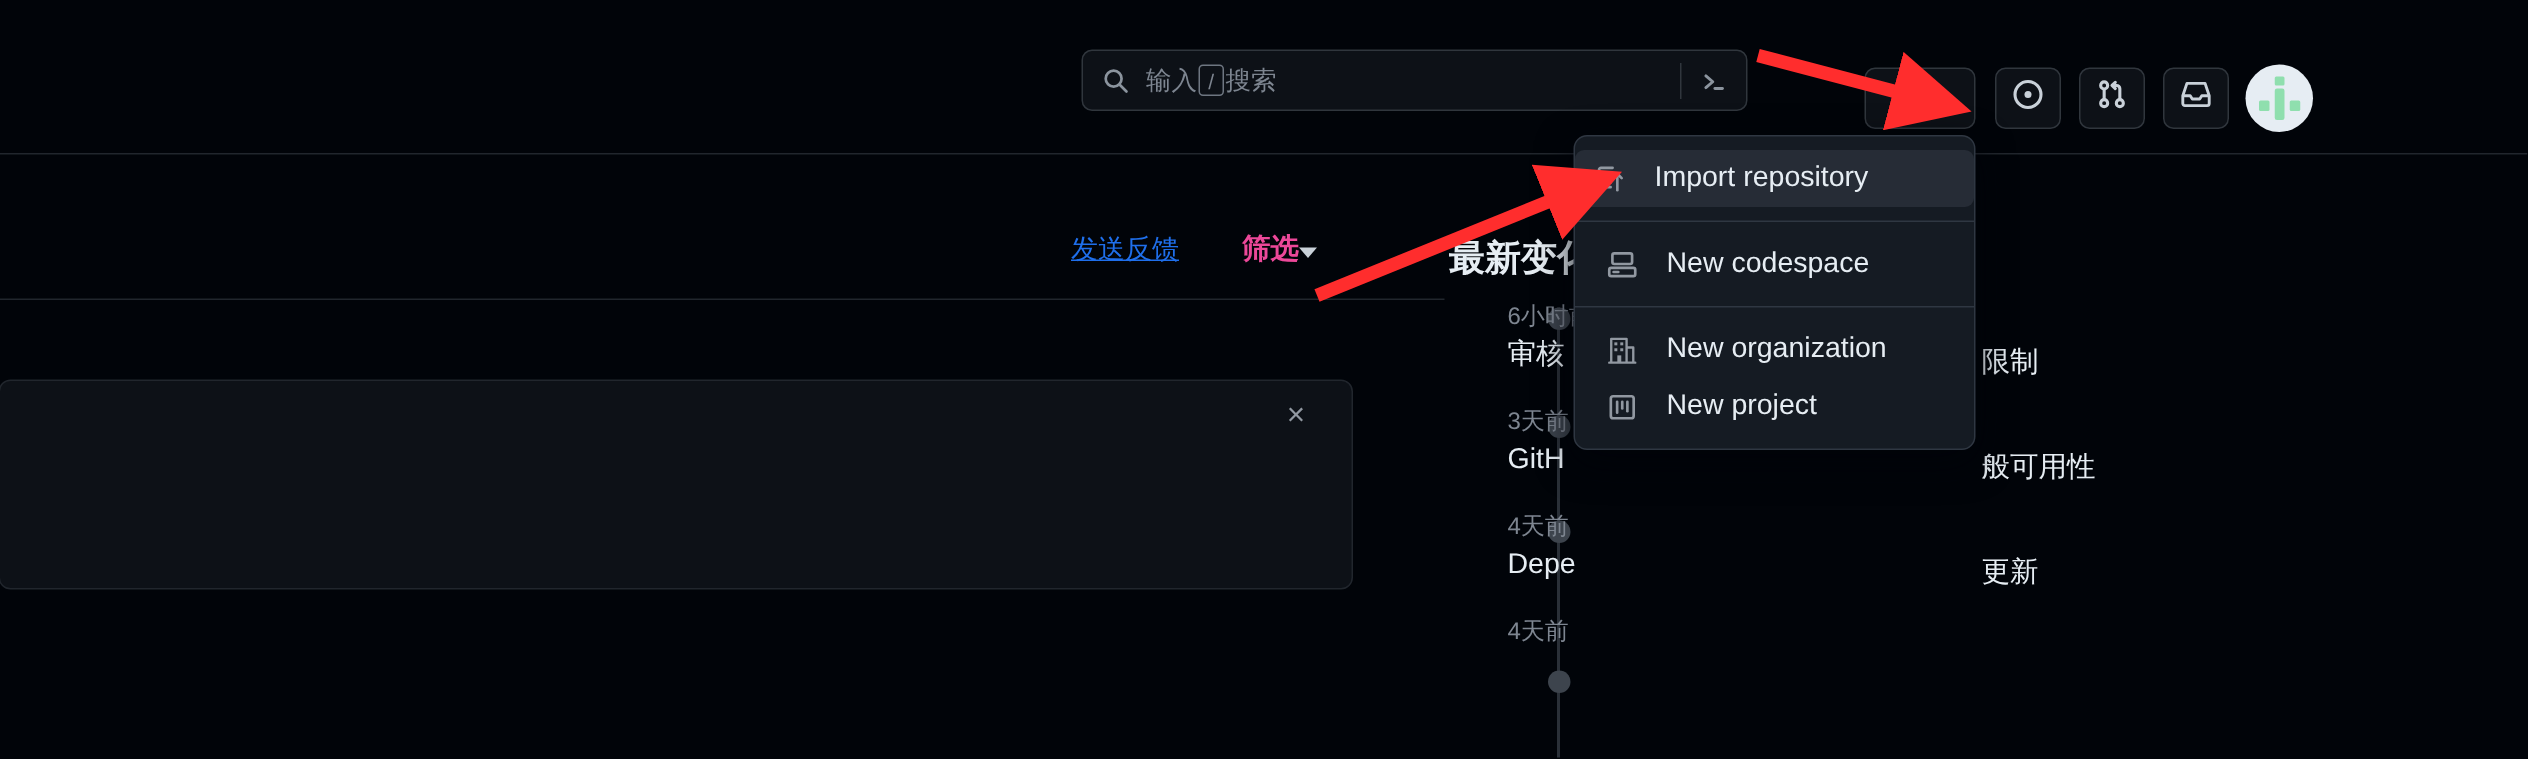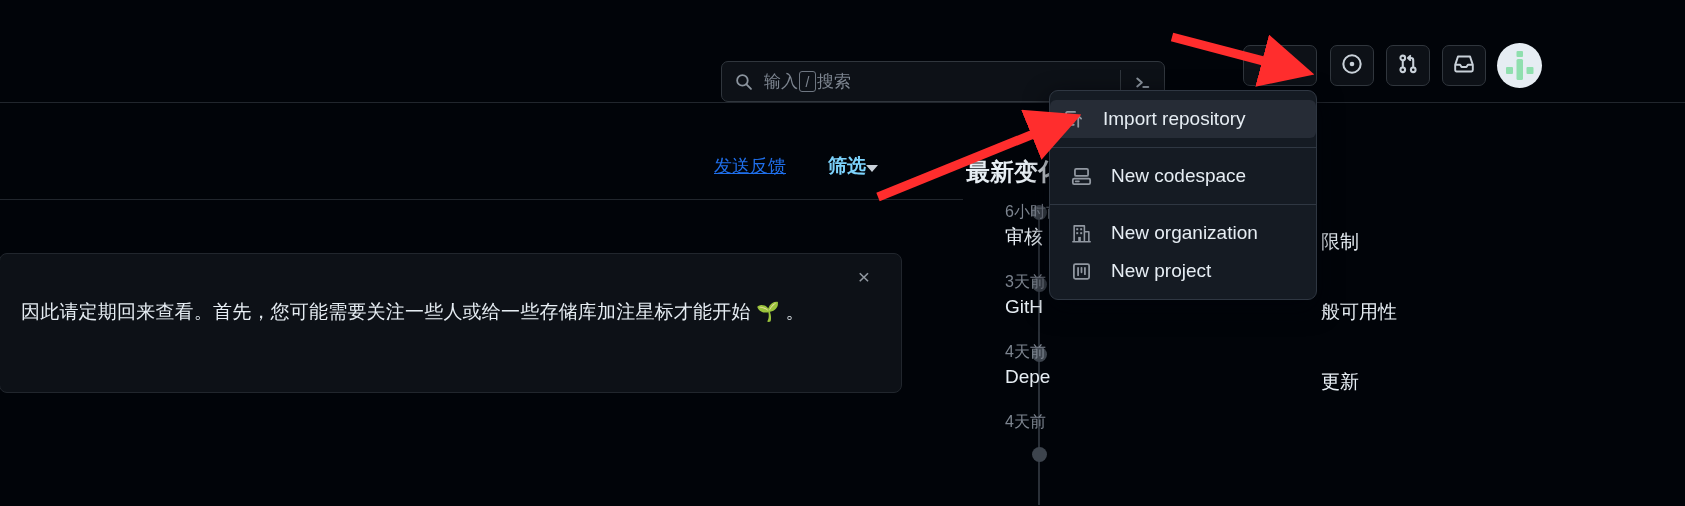--- a/index.html
+++ b/index.html
@@ -25,21 +25,21 @@
     left: 0; top: 0;
     width: 1685px;
     height: 103px;
     background: #010409;
     border-bottom: 1px solid #21262d;
   }
 
   
   .search-wrap {
     position: absolute;
-    left: 721px; top: 61px;
+    left: 721px; top: 33px;
     width: 444px; height: 41px;
     border: 1px solid #30363d;
     border-radius: 7px;
     background: #0d1117;
     display: flex;
     align-items: center;
   }
   .search-icon {
     margin-left: 13px;
     width: 18px; height: 18px;
@@ -129,21 +129,21 @@
     font-size: 18px;
     color: #1f6feb;
     white-space: nowrap;
   }
   .filter-btn {
     position: absolute;
     left: 828px; top: 153px;
     display: flex;
     align-items: center;
     font-size: 19px;
-    color: #7dd3fc;
+    color: #ec4899;
     font-weight: 600;
     white-space: nowrap;
   }
   .filter-caret {
     width: 0; height: 0;
     border-left: 6px solid transparent;
     border-right: 6px solid transparent;
     border-top: 7px solid #c9d1d9;
     position: relative;
     top: 2px;
@@ -353,21 +353,20 @@
 
   <div class="filter-btn">
     <span>筛选</span>
     <span class="filter-caret"></span>
   </div>
 
   <div class="hrule"></div>
 
   <div class="notice">
     <div class="notice-close">×</div>
-    <div class="notice-text">因此请定期回来查看。首先，您可能需要关注一些人或给一些存储库加注星标才能开始 🌱 。</div>
   </div>
 
   <div class="changelog-title">最新变化</div>
 
   <div class="timeline"></div>
   <div class="tl-dot" style="top:205px"></div>
   <div class="tl-dot" style="top:277px"></div>
   <div class="tl-dot" style="top:347px"></div>
   <div class="tl-dot" style="top:447px"></div>
 

